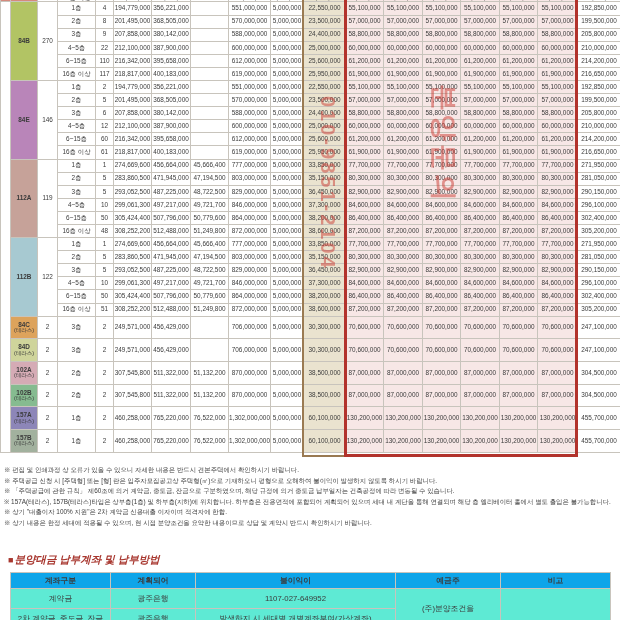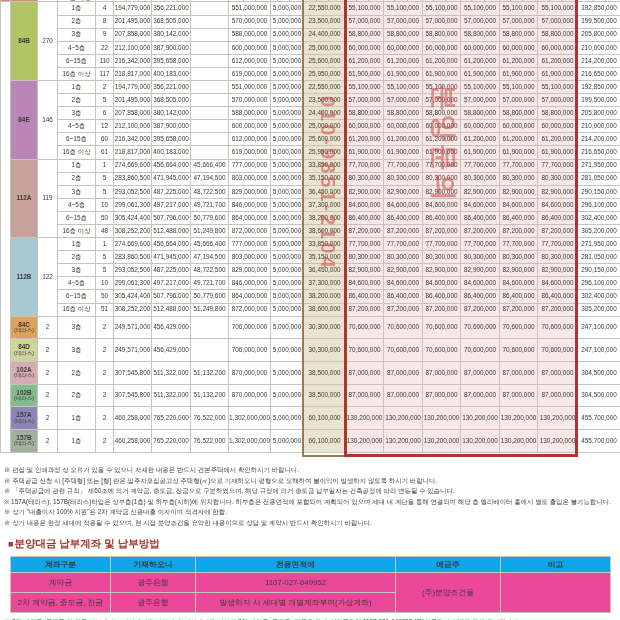--- a/index.html
+++ b/index.html
@@ -35,27 +35,27 @@
         writing-mode:vertical-rl; text-orientation:sideways; opacity:0.5;
         letter-spacing:3px; pointer-events:none; }
   .wm-left  { left:316px; top:96px;  font-size:20px; height:230px; }
   .wm-right { left:426px; top:84px;  font-size:27px; height:158px; }
 
   
   .foot { padding:7px 4px 0 4px; }
   .foot div { font-size:6.4px; line-height:10.5px; color:#3a3a3a; white-space:nowrap; overflow:hidden; }
 
   
-  .sect { margin:9px 0 5px 8px; font-size:10.5px; font-weight:bold; color:#a8372f; }
+  .sect { margin:25px 0 5px 8px; font-size:10.5px; font-weight:bold; color:#a8372f;font-style:italic; }
   .sect .bullet { color:#a8372f; margin-right:1px; font-size:9px; }
   table.acct { width:600px; margin-left:10px; border-collapse:collapse; table-layout:fixed; }
   table.acct th, table.acct td { border:1px solid #c8c4bc; font-size:7.8px; color:#3b3b3b;
                                  text-align:center; vertical-align:middle; padding:0; }
   table.acct th { background:#0ea5e9; font-weight:bold; height:16px;text-align:center; }
-  table.acct td { height:20px; background:#ec4899; }
+  table.acct td { height:20px; background:#5eead4; }
   .notes2 { margin:4px 0 0 4px; }
   .notes2 div { font-size:6.3px; line-height:9.5px; color:#3a3a3a; white-space:nowrap; overflow:hidden; }
 </style>
 </head>
 <body>
 
 <div class="page">
 
   <div class="tblbox">
     <table class="main">
@@ -675,22 +675,22 @@
     <colgroup>
       <col style="width:100px">
         <col style="width:85px">
         <col style="width:200px">
       <col style="width:105px">
         <col style="width:110px">
     </colgroup>
     <tbody>
         <tr>
       <th>계좌구분</th>
-      <th>기재하오니</th>
-      <th>전용면적에</th>
+      <th>계획되어</th>
+      <th>불이익이</th>
       <th>예금주</th>
       <th>비고</th>
     </tr>
     <tr>
       <td>계약금</td>
       <td>광주은행</td>
       <td>1107-027-649952</td>
       <td rowspan="2">(주)분양조건을</td>
       <td rowspan="2"></td>
     </tr>

